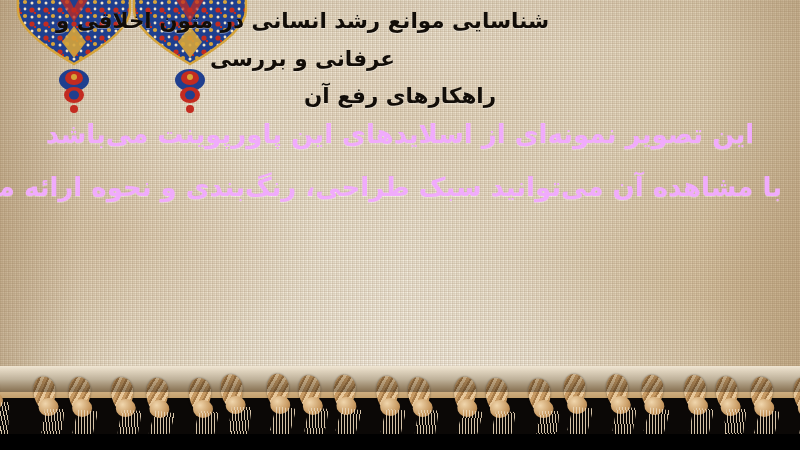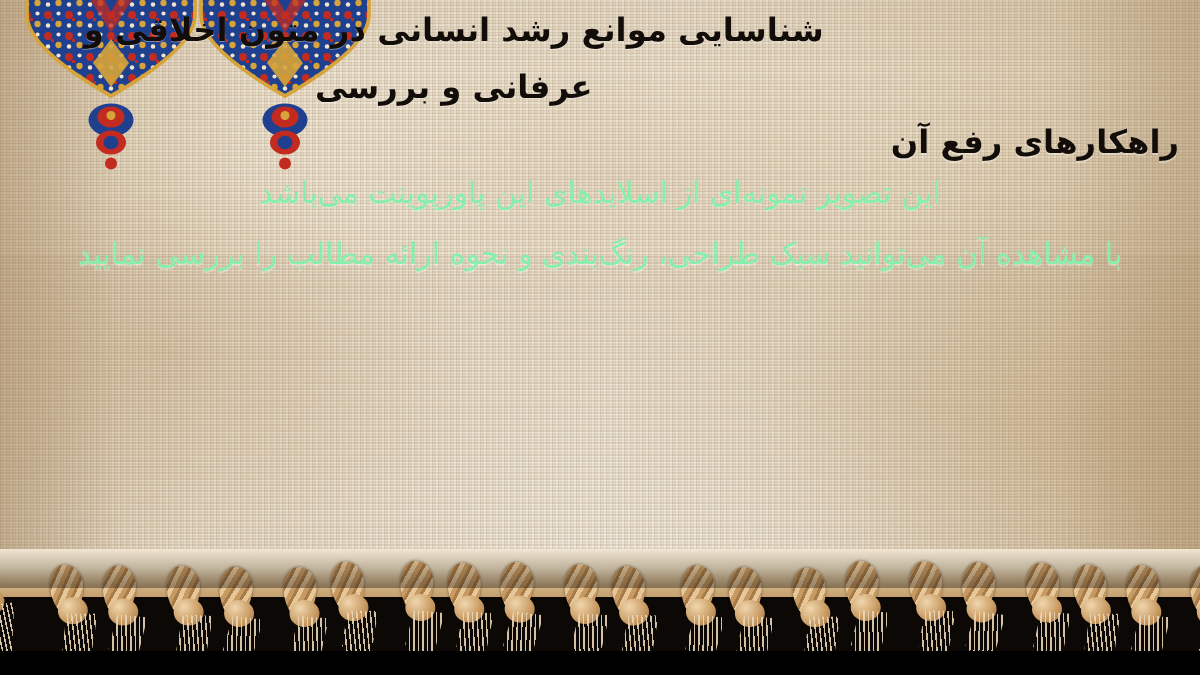--- a/index.html
+++ b/index.html
@@ -156,30 +156,30 @@
     top: 2px;
     padding: 0 14px 0 14px;
     color: #120d08;
     font-size: 21.5px;
     font-weight: 700;
     line-height: 1.75;
     letter-spacing: 0;
     text-shadow: 0 1px 0 rgba(255,255,255,0.35);
   }
   .title .l1 { display: block; padding-right: 195px; }
-  .title .l2 { display: block; padding-right: 0; text-align: right; }
+  .title .l2 { display: block; padding-right: 0; }
 
   .body-text {
     position: absolute;
     right: 0; left: 0;
     top: 108px;
     padding: 0 18px;
-    color: #86efac;
-    font-size: 20px;
-    font-weight: 400;
+    color: #f0abfc;
+    font-size: 26px;
+    font-weight: 700;
     line-height: 2.05;
     text-shadow: 0 1px 0 rgba(255,255,255,0.30);
   }
   .body-text .line { display: block; white-space: nowrap; }
 </style>
 </head>
 <body>
 
 <div class="slide">
 

